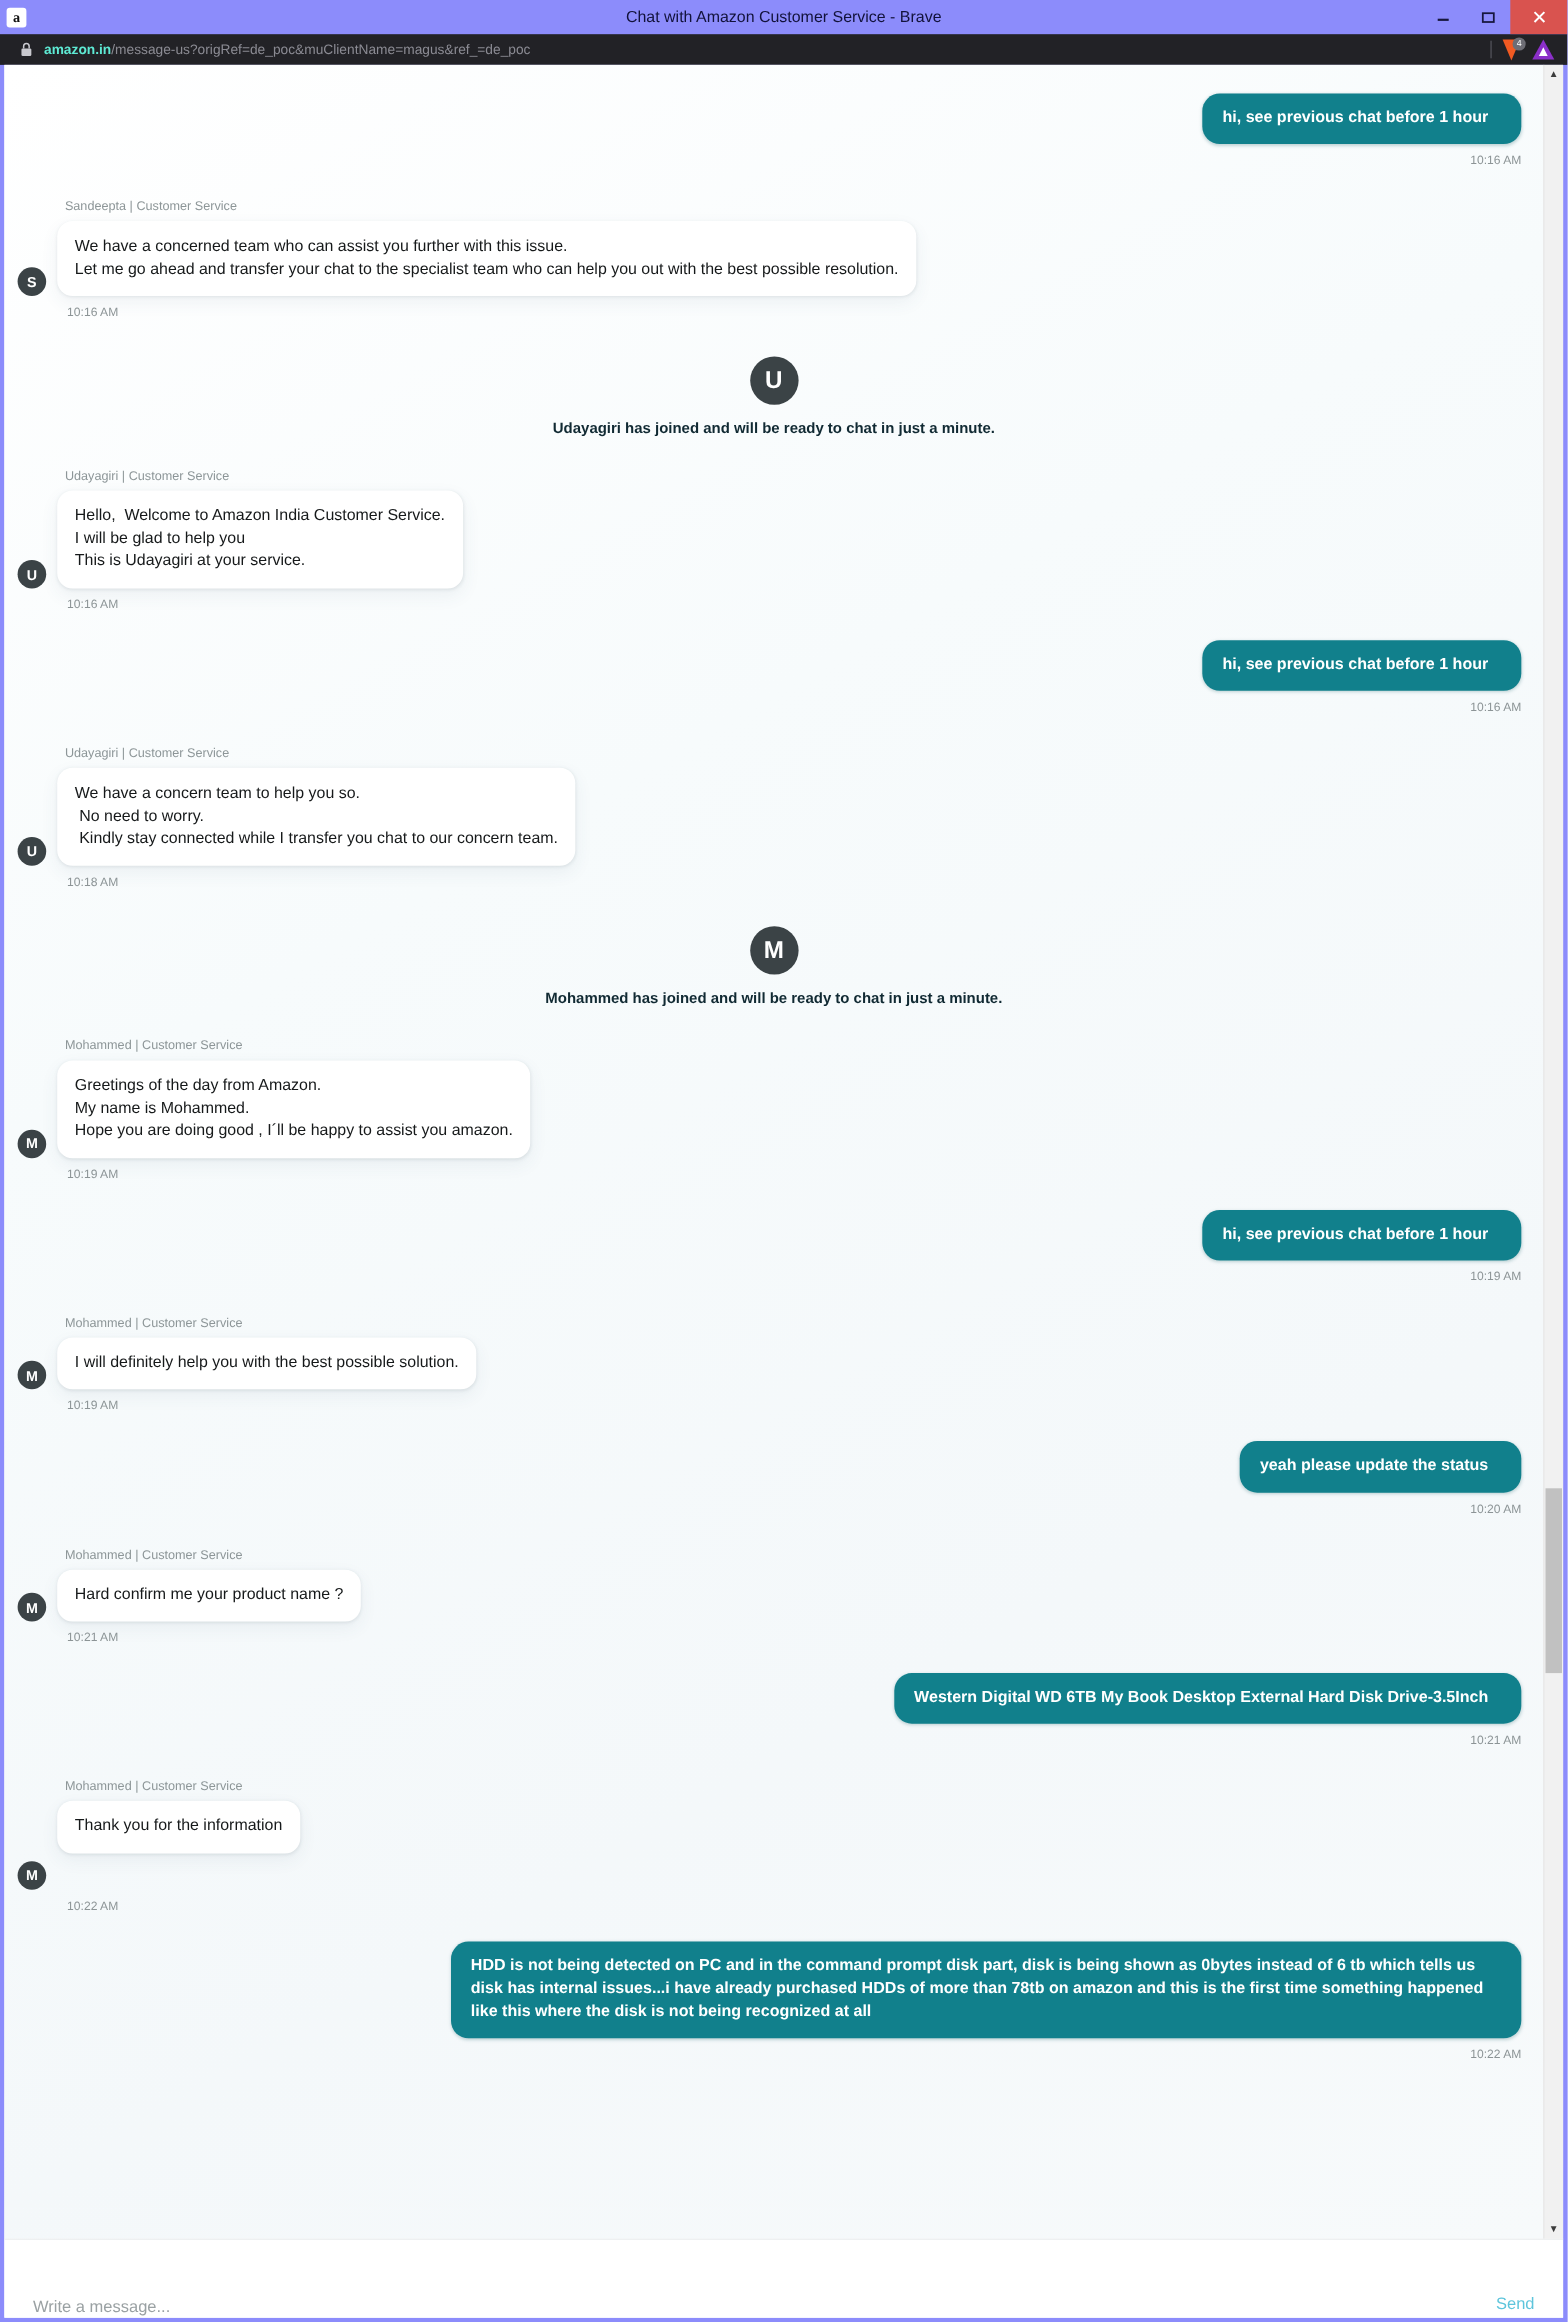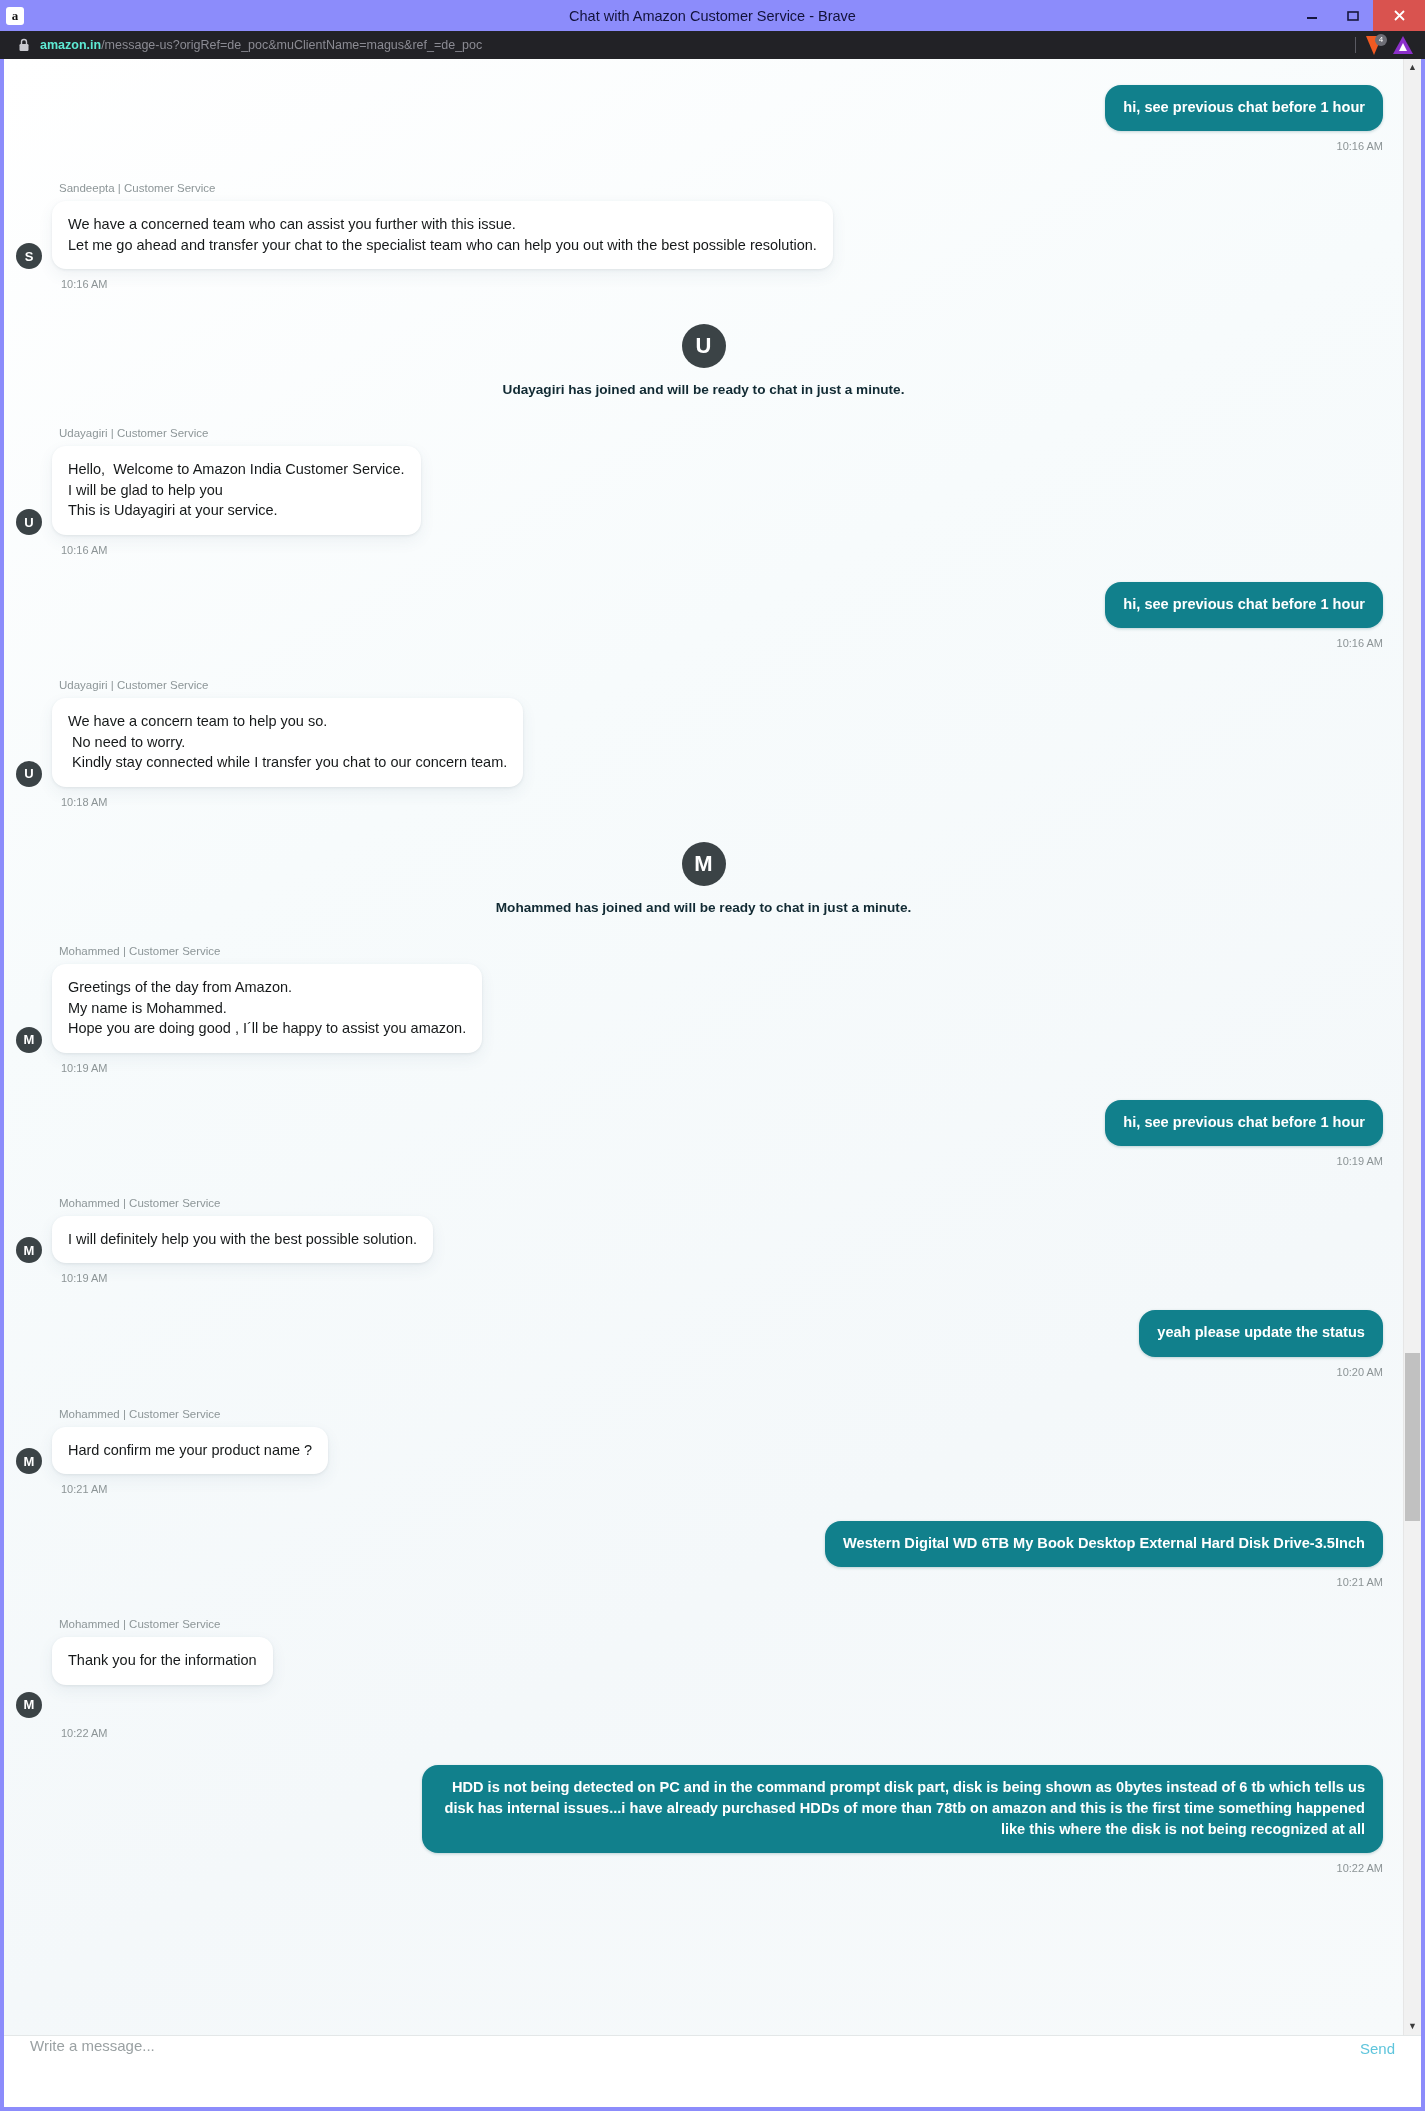--- a/index.html
+++ b/index.html
@@ -163,26 +163,25 @@
     font-size:14.5px;color:#16191a;
     line-height:1.42;
     max-width:905px;
   }
   .bubble-in div{white-space:pre;}
   .out-line{display:flex;justify-content:flex-end;padding-right:20px;}
   .bubble-out{
     background:#11808c;
     color:#ffffff;
     border-radius:16px;
-    padding:12px 18px 13px 18px;
+    padding:12px 30px 13px 18px;
     font-size:14.6px;font-weight:bold;
     line-height:1.45;
     max-width:925px;
     box-shadow:0 1px 3px rgba(20,90,100,0.25);
-    text-align:right;
   }
 
   
   .joined{
     text-align:center;
     padding-top:4px;
   }
   .joined-av{
     width:44px;height:44px;border-radius:50%;
     background:#3b4346;color:#ffffff;
@@ -193,21 +192,21 @@
   .joined-txt{
     margin-top:14px;
     font-size:13.6px;font-weight:bold;color:#112a33;
   }
 
   
   .composer{
     flex:0 0 72px;height:72px;
     border-top:1px solid #e3e7e8;
     background:#ffffff;
-    display:flex;align-items:flex-start;
+    display:flex;align-items:flex-end;
     padding:0 20px 0 24px;
     box-sizing:border-box;
     gap:26px;
   }
   .composer-input{
     flex:1 1 auto;border:none;outline:none;background:transparent;
     font-size:15px;color:#2b2f30;
     font-family:"Liberation Sans", sans-serif;
   }
   .composer-input::placeholder{color:#9aa1a3;}

